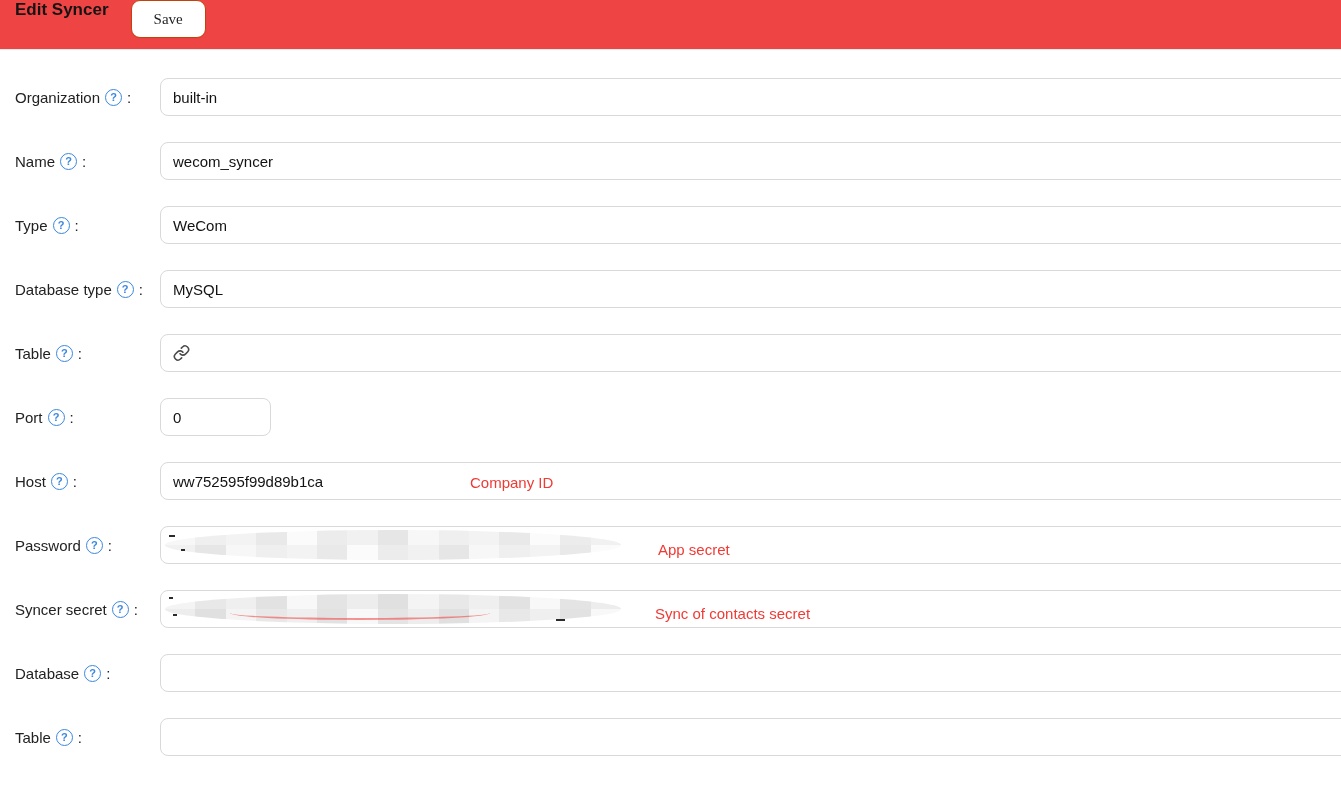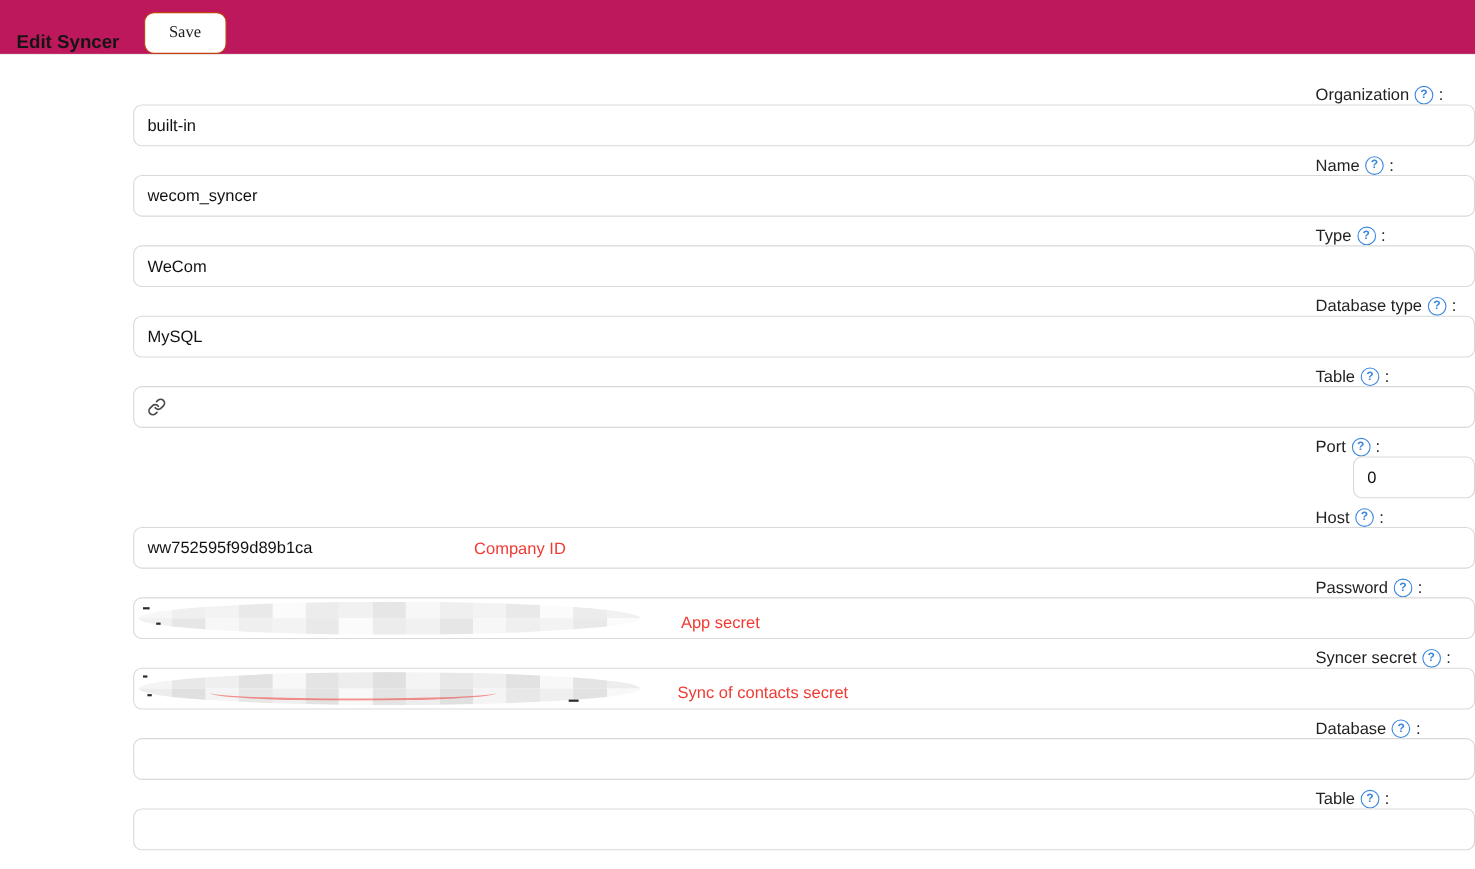--- a/index.html
+++ b/index.html
@@ -5,39 +5,39 @@
   * { box-sizing: border-box; }
   html, body { margin: 0; padding: 0; }
   body {
     width: 1341px; height: 790px; overflow: hidden;
     background: #fff; color: #1d1d1d;
     font-family: "Liberation Sans", sans-serif;
   }
 
   
   .page-header {
-    height: 50px; display: flex; align-items: flex-end;
-    padding-left: 15px; border-bottom: 1px solid #ebebeb; background: #be185d;
+    height: 50px; display: flex; align-items: flex-start;
+    padding-left: 15px; border-bottom: 1px solid #ebebeb; background: #ef4444;
   }
   .page-title { font-size: 17px; font-weight: 700; color: #141414; margin: 0; }
   .btn { height: 38px; font-size: 15px; font-family: inherit; cursor: pointer; border-radius: 9px; }
   .btn-save {
     margin-left: 22px; padding: 0 22px;
     background: #fff; border: 1px solid #c2410c; color: #1f1f1f;
     box-shadow: 0 1px 2px rgba(0,0,0,.03);
     font-family: Liberation Serif, serif;
   }
   .btn-save-exit {
     margin-left: 26px; padding: 0 24px;
     background: #5734d3; border: 1px solid #5734d3; color: #ffffff;
   }
 
   
   .form-main { padding-top: 28px; }
-  .row { display: flex; align-items: flex-end; height: 38px; margin-bottom: 26px; padding-left: 2px; flex-direction: column; }
+  .row { display: flex; align-items: center; height: 38px; margin-bottom: 26px; padding-left: 15px; }
   .label-cell {
     width: 145px; flex: none; display: flex; align-items: center;
     font-size: 15px; color: #222; white-space: nowrap;
   }
   .label-text { margin-right: 5px; }
   .help-icon {
     width: 17px; height: 17px; flex: none;
     border: 1.5px solid #3b87de; border-radius: 50%;
     display: inline-flex; align-items: center; justify-content: center;
     font-size: 11px; font-weight: 700; color: #3b87de; line-height: 1;

